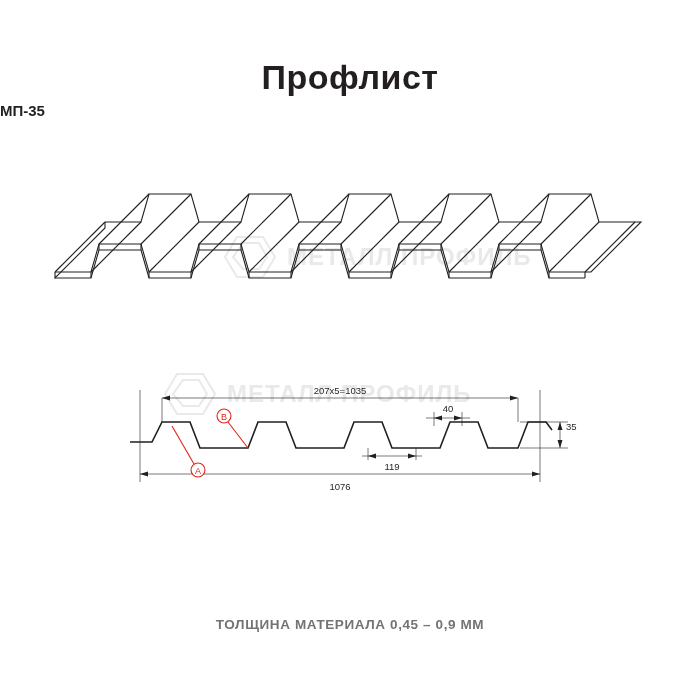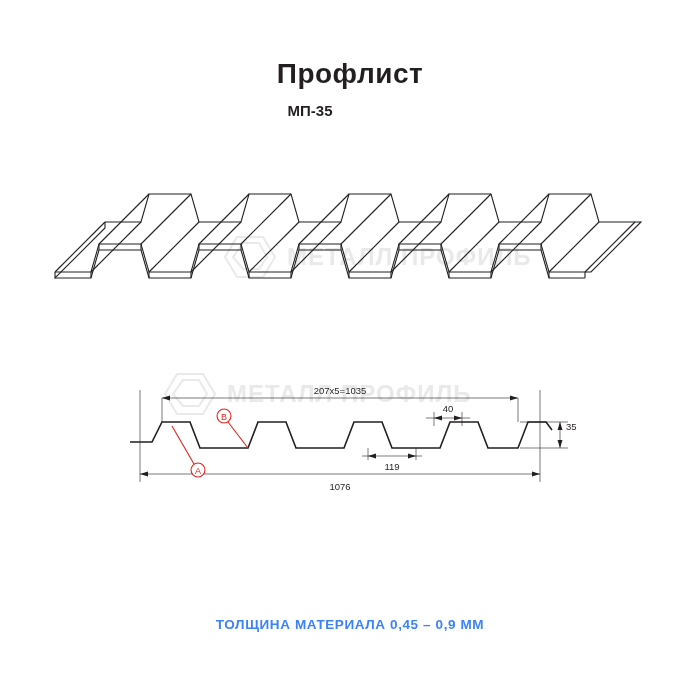--- a/index.html
+++ b/index.html
@@ -19,45 +19,45 @@
     position: relative;
     width: 700px;
     height: 700px;
   }
   .title {
     position: absolute;
     top: 58px;
     left: 0;
     width: 700px;
     text-align: center;
-    font-size: 28px;
+    font-size: 34px;
     font-weight: bold;
     letter-spacing: 0.5px;
     color: #231f20;
   }
   .subtitle {
     position: absolute;
     top: 102px;
     left: 0;
     width: 620px;
-    text-align: center;
+    text-align: left;
     font-size: 15px;
     font-weight: bold;
     color: #231f20;
   }
   .footer-note {
     position: absolute;
     top: 617px;
     left: 0;
     width: 700px;
     text-align: center;
     font-size: 13.5px;
     font-weight: bold;
     letter-spacing: 0.6px;
-    color: #3b82f6;
+    color: #737373;
   }
   .iso-wrap {
     position: absolute;
     top: 160px;
     left: 45px;
     width: 620px;
     height: 150px;
   }
   .section-wrap {
     position: absolute;

